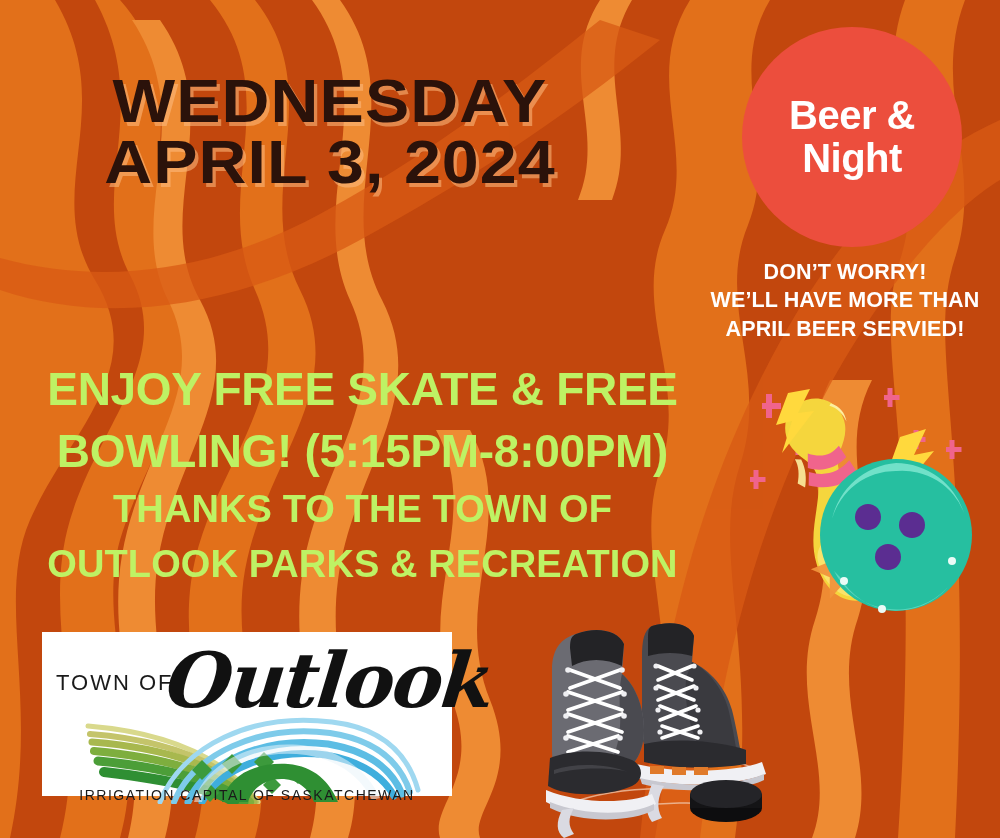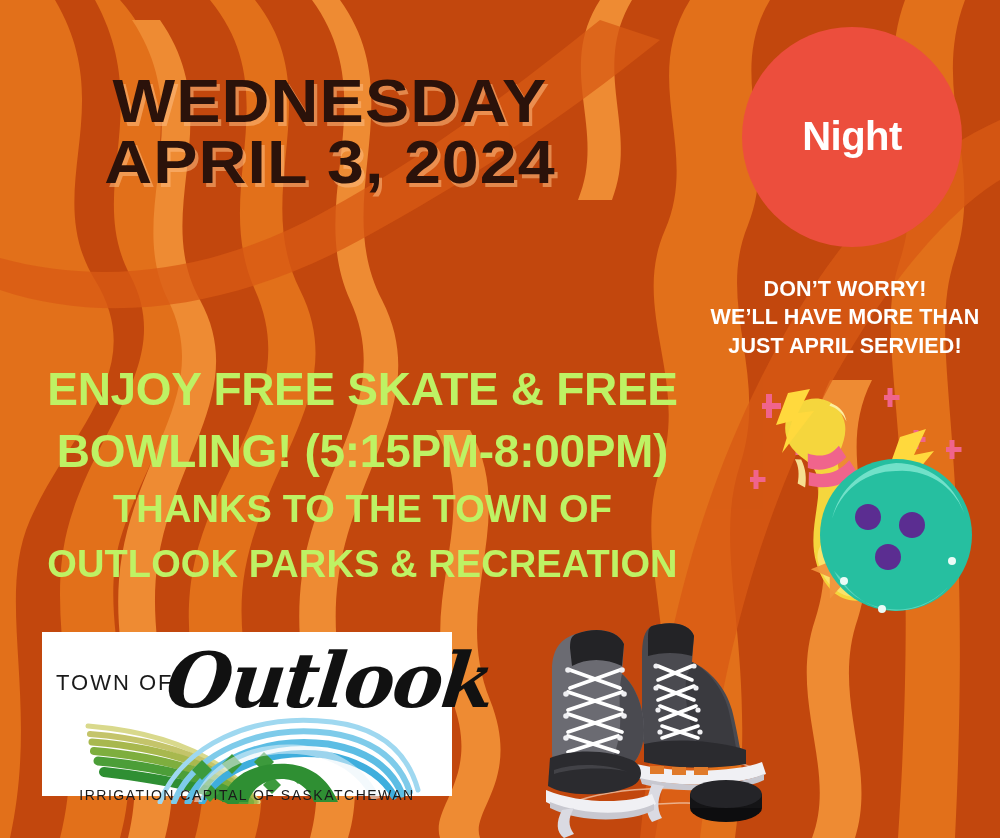--- a/index.html
+++ b/index.html
@@ -62,21 +62,20 @@
     position:absolute;
     left:690px; top:258px;
     width:310px;
     text-align:center;
     color:#FFFFFF;
     font-size:21.5px;
     font-weight:bold;
     line-height:1.32;
     letter-spacing:0.1px;
     z-index:6;
-    margin-top:17px;
   }
   .disclaimer span { display:block; white-space:nowrap; }
 
   
   .body-copy {
     position:absolute;
     left:0; top:358px;
     width:725px;
     text-align:center;
     color:#bef264;
@@ -168,28 +167,29 @@
     </g>
   </svg>
 
   <div class="headline">
     <span class="hl hl1">WEDNESDAY</span>
     <span class="hl hl2">APRIL 3, 2024</span>
   </div>
 
   <div class="badge-circle">
     <div class="badge-text">
+      <div>Beer &amp;</div>
       <div>Night</div>
     </div>
   </div>
 
   <div class="disclaimer">
     <span>DON’T WORRY!</span>
     <span>WE’LL HAVE MORE THAN</span>
-    <span>JUST APRIL SERVIED!</span>
+    <span>APRIL BEER SERVIED!</span>
   </div>
 
   <div class="body-copy">
     <span class="big">ENJOY FREE SKATE &amp; FREE</span>
     <span class="big">BOWLING! (5:15PM-8:00PM)</span>
     <span class="small">THANKS TO THE TOWN OF</span>
     <span class="small">OUTLOOK PARKS &amp; RECREATION</span>
   </div>
 
   <svg class="bowling-art" viewBox="0 0 252 235" aria-hidden="true">

